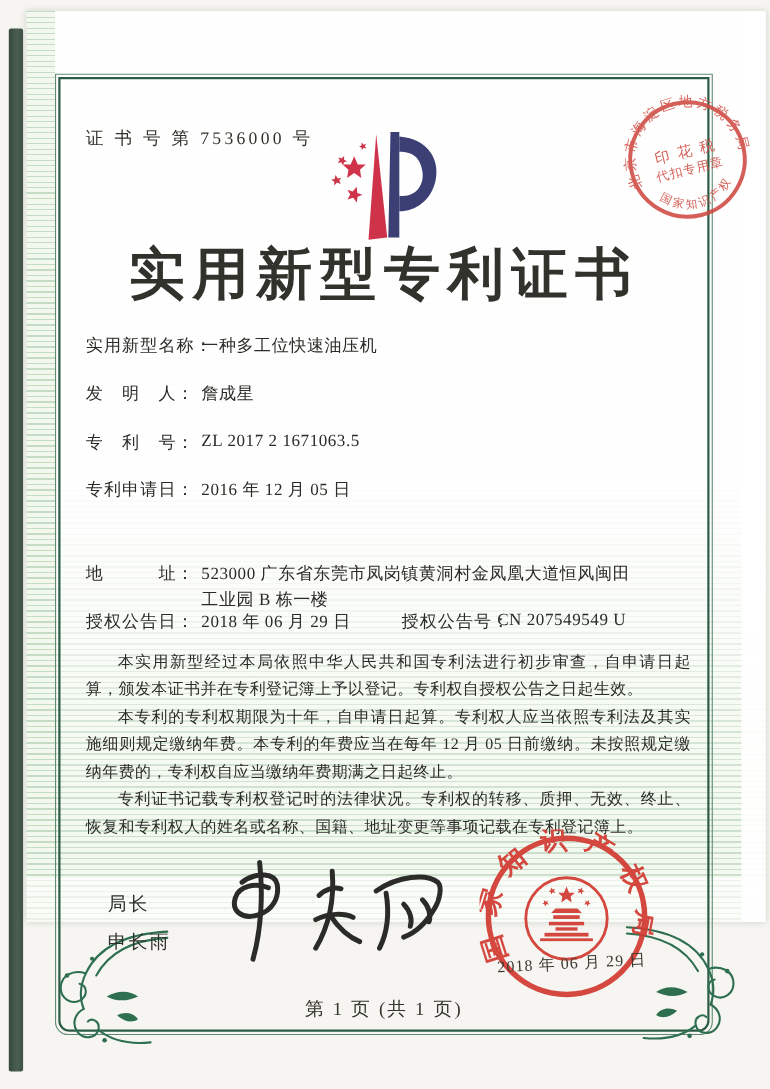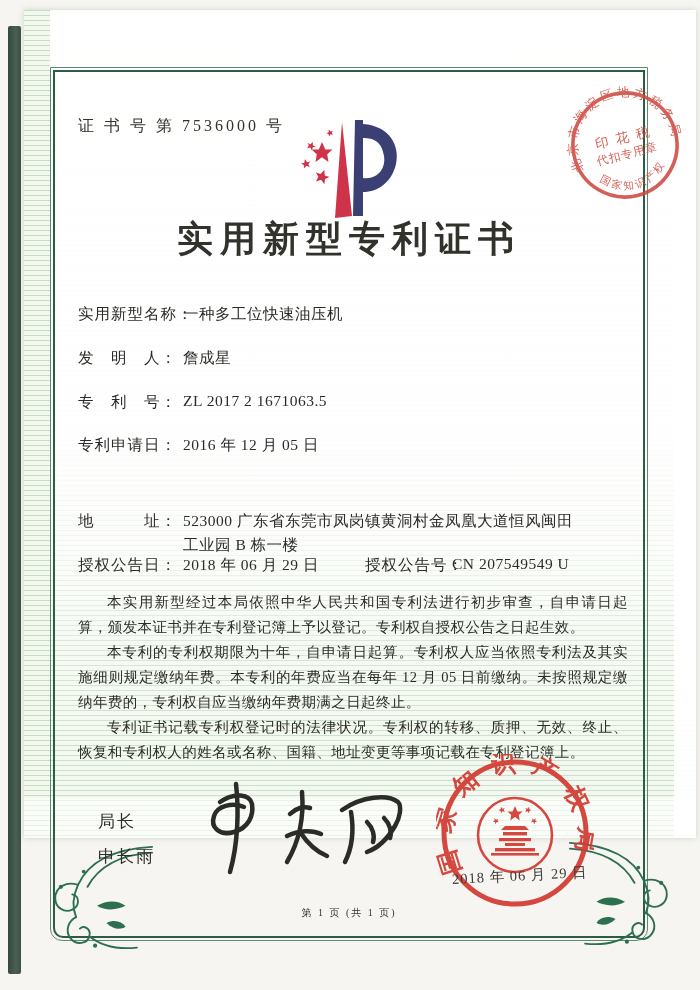--- a/index.html
+++ b/index.html
@@ -51,21 +51,21 @@
   .ornament{position:absolute;width:114px;height:120px;}
   .ornament.left{left:16px;top:832px;}
   .ornament.right{right:14px;top:828px;transform:scaleX(-1);}
   
   .cert-no{
     position:absolute;left:54px;top:106px;font-size:16px;letter-spacing:3px;color:#33332e;
   }
   .logo{position:absolute;left:276px;top:104px;width:100px;height:110px;}
   .title{
     position:absolute;left:26px;top:205px;width:598px;text-align:center;
-    font-size:36px;letter-spacing:7px;font-weight:600;color:#32322d;
+    font-size:51px;letter-spacing:7px;font-weight:600;color:#32322d;
   }
   
   .row{position:absolute;left:54px;width:560px;height:26px;font-size:15.5px;color:#2b2b27;}
   .flabel{position:absolute;left:0;letter-spacing:1px;white-space:pre;}
   .fvalue{position:absolute;left:105px;letter-spacing:.5px;white-space:pre;}
   .fvalue2{position:absolute;left:105px;top:24px;letter-spacing:.5px;white-space:pre;}
   .flabel2{position:absolute;left:287px;letter-spacing:1px;white-space:pre;}
   .fvalue3{position:absolute;left:374px;letter-spacing:.5px;white-space:pre;}
   
   .body-text{
@@ -81,21 +81,21 @@
   
   .seal{position:absolute;left:412px;top:744px;width:158px;height:158px;opacity:.93;}
   .seal-date{
     position:absolute;left:428px;top:856px;width:150px;
     font-size:14.5px;letter-spacing:1px;color:#3a3a32;transform:rotate(-3deg);white-space:pre;
   }
   .tax-stamp{position:absolute;left:540px;top:74px;width:122px;height:122px;opacity:.88;}
   
   .footer{
     position:absolute;left:26px;top:896px;width:598px;text-align:center;
-    font-size:10px;letter-spacing:2px;color:#35352f;
+    font-size:17px;letter-spacing:2px;color:#35352f;
   }
 </style>
 </head>
 <body>
 
 <div class="left-strip"></div>
 
 <div class="cert">
   <div class="veil-main"></div>
   <div class="veil-right"></div>

